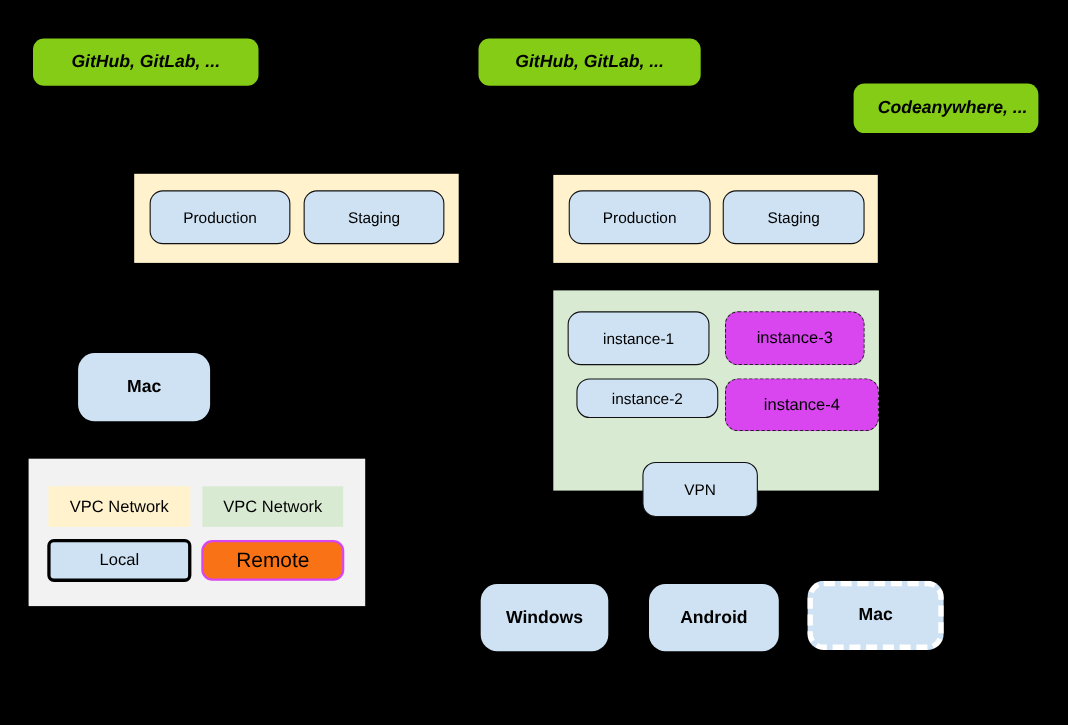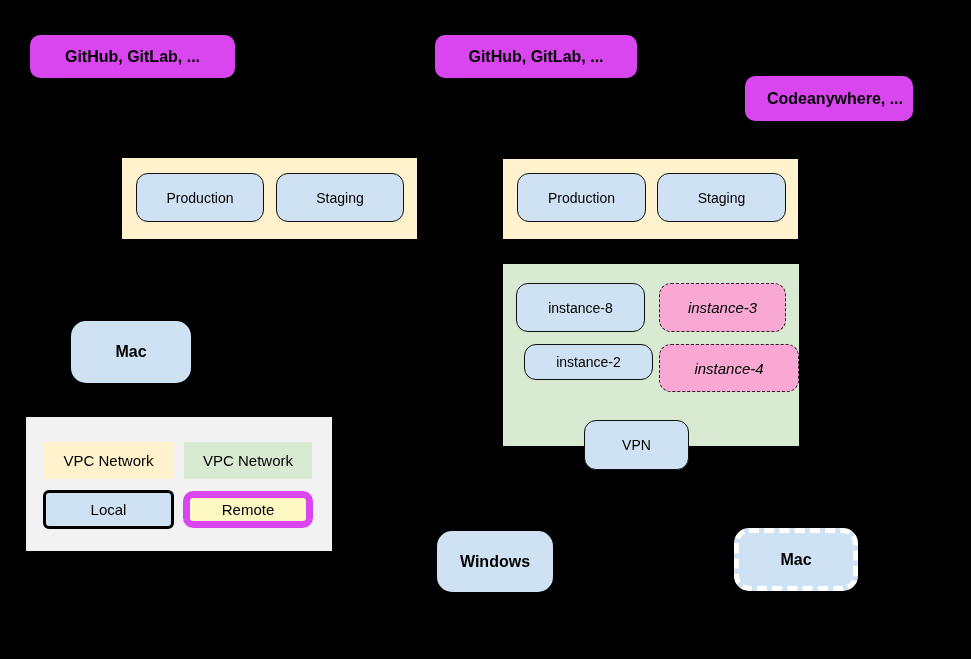--- a/index.html
+++ b/index.html
@@ -2,76 +2,77 @@
 <html><head>
 <meta charset="utf-8">
 <style>
   html,body{margin:0;padding:0;background:#000;}
   #canvas{
     position:relative;width:971px;height:659px;background:#000;
     font-family:"Liberation Sans",sans-serif;color:#000;overflow:hidden;
   }
   .abs{position:absolute;box-sizing:border-box;}
   .lbl{display:flex;align-items:center;justify-content:center;text-align:center;}
-  .white-node{background:#d946ef;border-radius:10px;font-weight:bold;font-size:16px;}
+  .white-node{background:#84cc16;border-radius:10px;font-weight:bold;font-size:16px;font-style:italic;}
   .blue-node{background:#cfe2f3;border:1px solid #111;border-radius:12px;font-size:14px;}
-  .dashed-node{background:#f9a8d4;border:1px dashed #222;border-radius:12px;font-size:15px;font-style:italic;}
+  .dashed-node{background:#d946ef;border:1px dashed #222;border-radius:12px;font-size:15px;}
   .device-node{background:#cfe2f3;border-radius:15px;font-weight:bold;font-size:16px;}
   .container-yellow{background:#fff2cc;}
   .container-green{background:#d9ead3;}
   .legend-box{background:#f2f2f2;}
   .swatch{font-size:15px;}
   .swatch-yellow{background:#fff2cc;}
   .swatch-green{background:#d9ead3;}
   .local-node{background:#cfe2f3;border:3px solid #000;border-radius:6px;font-size:15px;}
-  .remote-node{background:#fef9c3;border:7px solid #d946ef;border-radius:10px;font-size:15px;}
+  .remote-node{background:#f97316;border:2px solid #d946ef;border-radius:10px;font-size:19px;}
   .mac-dashed{background:#cfe2f3;border:5px dashed #ffffff;border-radius:15px;font-weight:bold;font-size:16px;}
 </style>
 </head>
 <body>
 
 <div id="canvas">
 
   <div class="abs lbl white-node" style="left:30px;top:35px;width:205px;height:43px;">GitHub, GitLab, ...</div>
 
   <div class="abs lbl white-node" style="left:435px;top:35px;width:202px;height:43px;">GitHub, GitLab, ...</div>
 
-  <div class="abs lbl white-node" style="left:745px;top:76px;width:168px;height:45px;padding-left:12px;">Codeanywhere, ...</div>
+  <div class="abs lbl white-node" style="left:776px;top:76px;width:168px;height:45px;padding-left:12px;">Codeanywhere, ...</div>
 
   <div class="abs container-yellow" style="left:122px;top:158px;width:295px;height:81px;"></div>
 
   <div class="abs lbl blue-node" style="left:136px;top:173px;width:128px;height:49px;">Production</div>
 
   <div class="abs lbl blue-node" style="left:276px;top:173px;width:128px;height:49px;">Staging</div>
 
   <div class="abs container-yellow" style="left:503px;top:159px;width:295px;height:80px;"></div>
 
   <div class="abs lbl blue-node" style="left:517px;top:173px;width:129px;height:49px;">Production</div>
 
   <div class="abs lbl blue-node" style="left:657px;top:173px;width:129px;height:49px;">Staging</div>
 
   <div class="abs container-green" style="left:503px;top:264px;width:296px;height:182px;"></div>
 
-  <div class="abs lbl blue-node" style="left:516px;top:283px;width:129px;height:49px;">instance-8</div>
+  <div class="abs lbl blue-node" style="left:516px;top:283px;width:129px;height:49px;">instance-1</div>
 
   <div class="abs lbl dashed-node" style="left:659px;top:283px;width:127px;height:49px;">instance-3</div>
 
   <div class="abs lbl blue-node" style="left:524px;top:344px;width:129px;height:36px;">instance-2</div>
 
   <div class="abs lbl dashed-node" style="left:659px;top:344px;width:140px;height:48px;">instance-4</div>
 
   <div class="abs lbl blue-node" style="left:584px;top:420px;width:105px;height:50px;">VPN</div>
 
   <div class="abs lbl device-node" style="left:71px;top:321px;width:120px;height:62px;">Mac</div>
 
   <div class="abs legend-box" style="left:26px;top:417px;width:306px;height:134px;">
     <div class="abs lbl swatch swatch-yellow" style="left:18px;top:25px;width:129px;height:37px;">VPC Network</div>
     <div class="abs lbl swatch swatch-green" style="left:158px;top:25px;width:128px;height:37px;">VPC Network</div>
     <div class="abs lbl local-node" style="left:17px;top:73px;width:131px;height:39px;">Local</div>
     <div class="abs lbl remote-node" style="left:157px;top:74px;width:130px;height:37px;">Remote</div>
   </div>
 
   <div class="abs lbl device-node" style="left:437px;top:531px;width:116px;height:61px;">Windows</div>
 
+  <div class="abs lbl device-node" style="left:590px;top:531px;width:118px;height:61px;">Android</div>
 
   <div class="abs lbl mac-dashed" style="left:734px;top:528px;width:124px;height:63px;">Mac</div>
 
 </div>
 
 </body></html>

